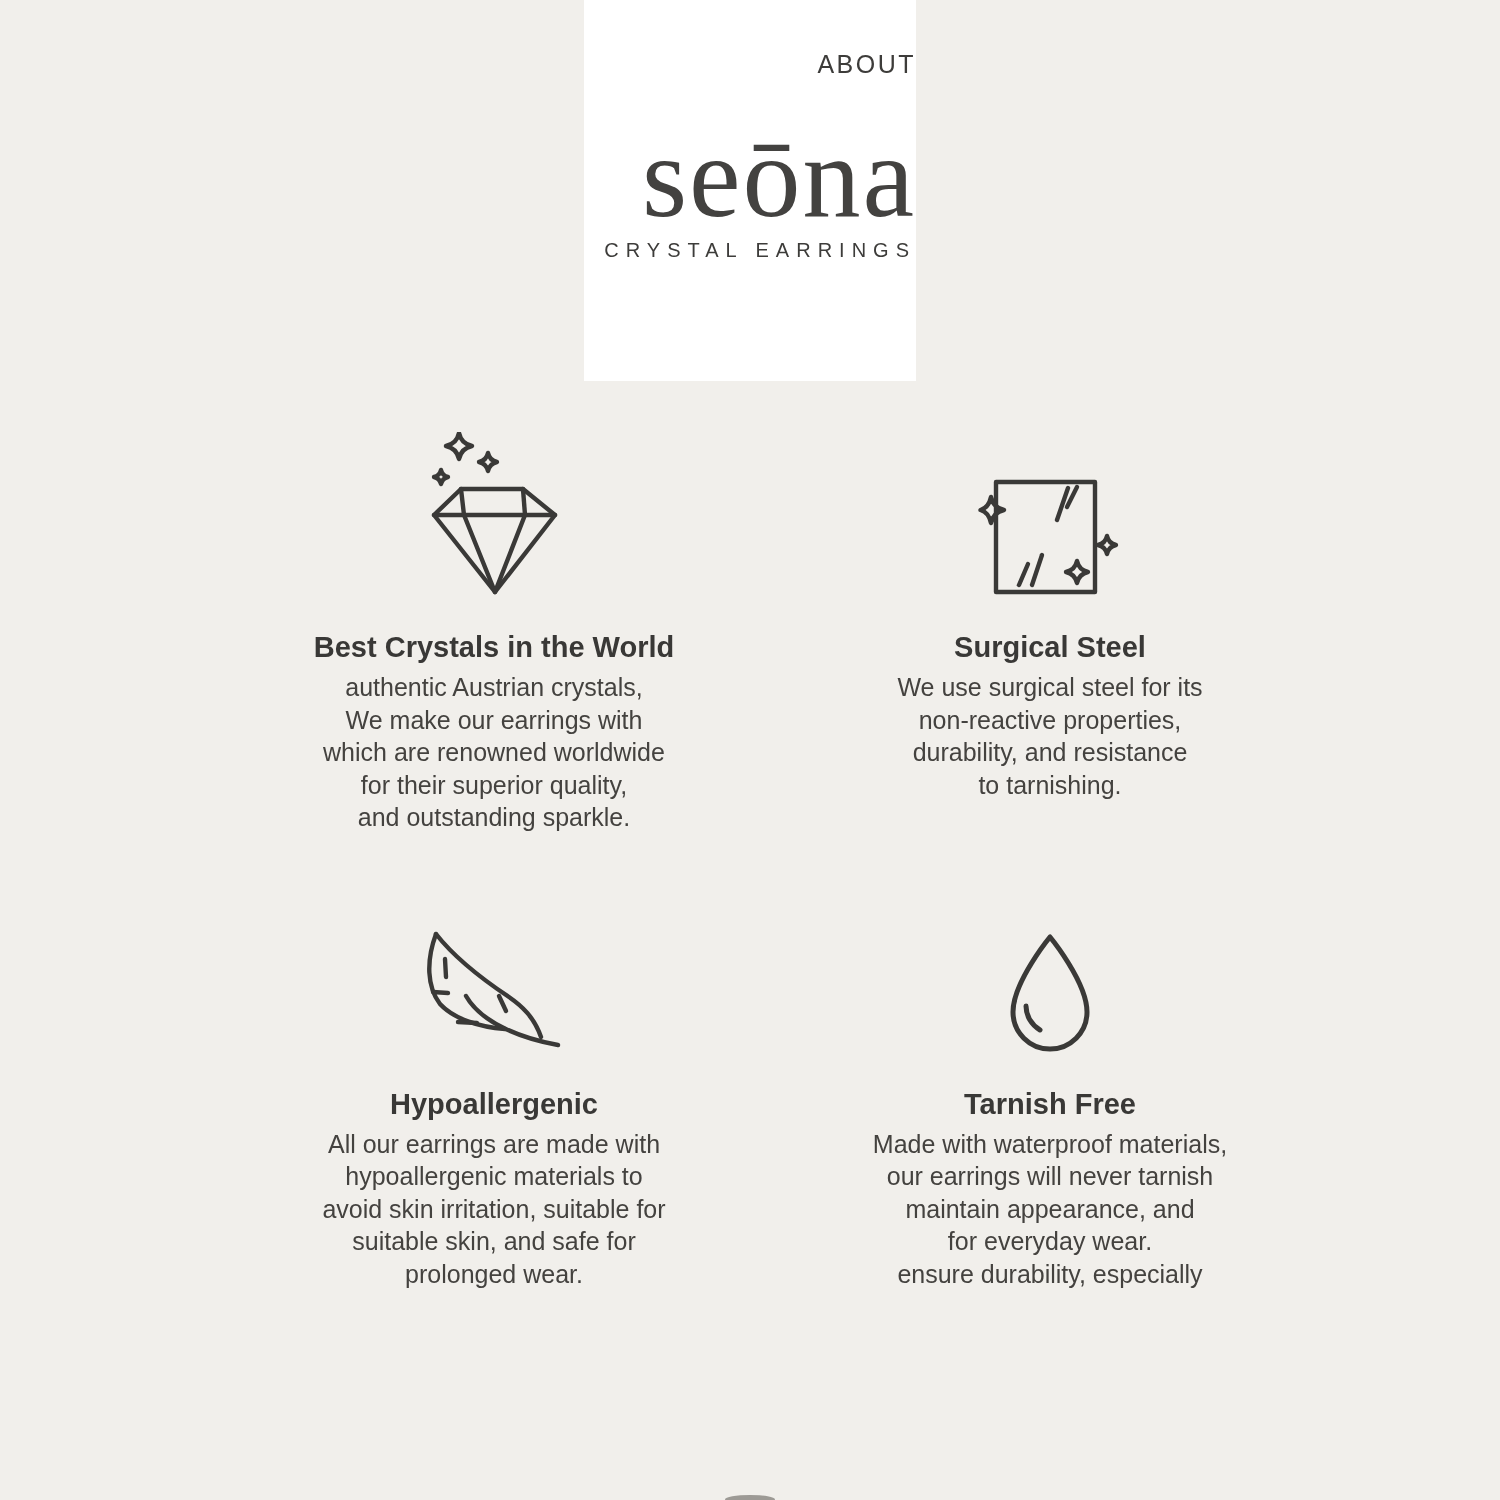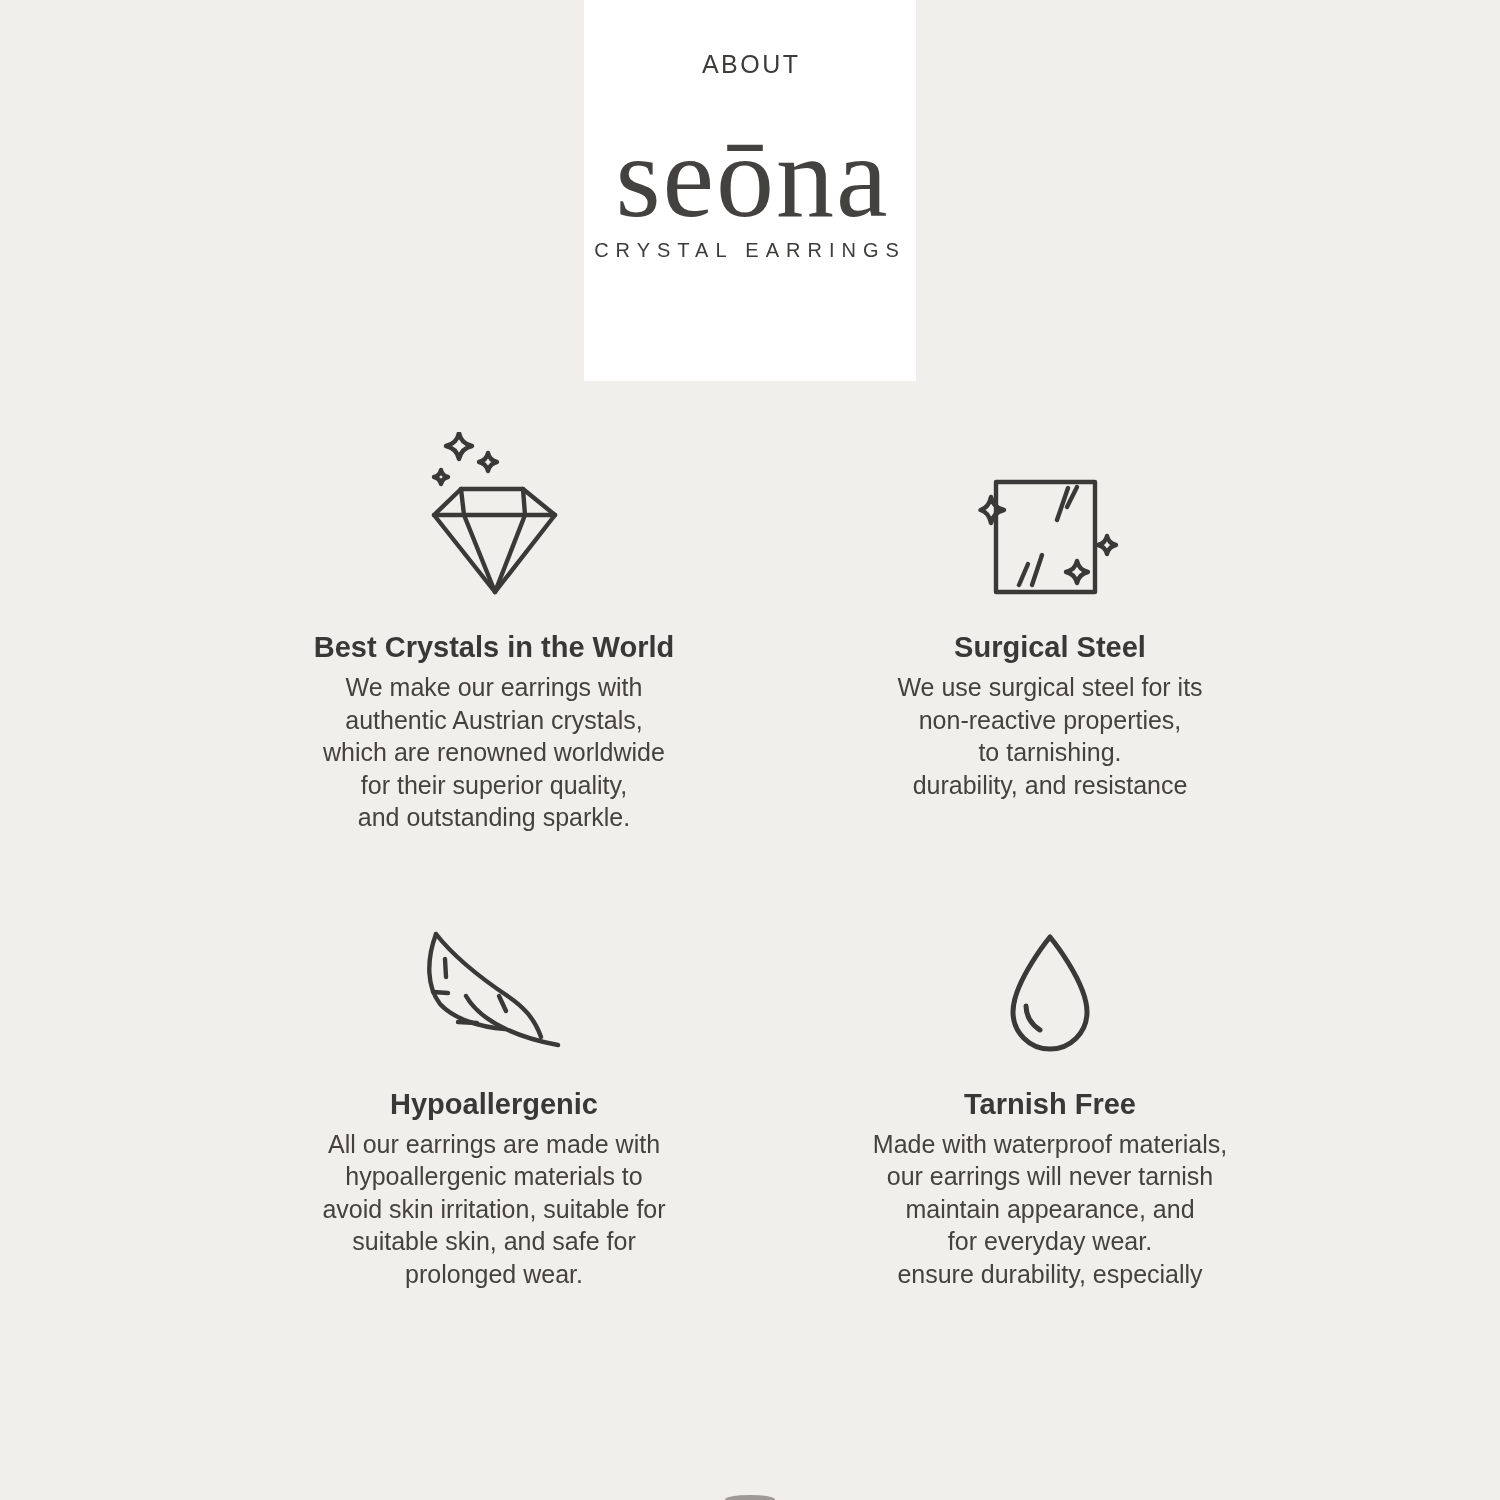--- a/index.html
+++ b/index.html
@@ -15,21 +15,21 @@
     background:var(--bg);
     font-family:"Liberation Sans", sans-serif;
     color:var(--ink);
     overflow:hidden;
   }
   .brand-panel{
     position:absolute;
     left:584px; top:0;
     width:332px; height:381px;
     background:var(--panel);
-    text-align:center;
+    text-align:right;
   }
   .eyebrow{
     margin-top:50px;
     font-size:25px;
     letter-spacing:2.5px;
     padding-left:2.5px;
     color:var(--ink);
   }
   .brand{
     margin-top:40px;
@@ -113,22 +113,22 @@
           <polygon points="34,57 96,57 128,83 68,160 7,83"></polygon>
           <path d="M7,83 L128,83"></path>
           <path d="M34,57 L37,83"></path>
           <path d="M96,57 L98,83"></path>
           <path d="M37,83 L68,160"></path>
           <path d="M98,83 L68,160"></path>
         </svg>
       </div>
       <div class="feature-title">Best Crystals in the World</div>
       <div class="feature-body">
+        <div>authentic Austrian crystals,</div>
         <div>We make our earrings with</div>
-        <div>authentic Austrian crystals,</div>
         <div>which are renowned worldwide</div>
         <div>for their superior quality,</div>
         <div>and outstanding sparkle.</div>
       </div>
     </div>
 
     <div class="feature">
       <div class="icon-slot">
         <svg class="icon" width="145" height="122" viewBox="0 0 145 122" fill="none" stroke="currentColor" stroke-width="4.4" stroke-linecap="round" stroke-linejoin="round">
           <rect x="18" y="7" width="99" height="110"></rect>
@@ -138,22 +138,22 @@
           <path d="M54,110 L64,80"></path>
           <path d="M13,22 Q15.3,32.7 26,35 Q15.3,37.3 13,48 Q10.7,37.3 2.5,35 Q10.7,32.7 13,22 Z"></path>
           <path d="M129,61 Q130.6,68.4 138,70 Q130.6,71.6 129,79 Q127.4,71.6 120,70 Q127.4,68.4 129,61 Z"></path>
           <path d="M99,86 Q101,95 110,97 Q101,99 99,108 Q97,99 88,97 Q97,95 99,86 Z"></path>
         </svg>
       </div>
       <div class="feature-title">Surgical Steel</div>
       <div class="feature-body">
         <div>We use surgical steel for its</div>
         <div>non-reactive properties,</div>
+        <div>durability, and resistance</div>
         <div>to tarnishing.</div>
-        <div>durability, and resistance</div>
       </div>
     </div>
 
   </div>
 
   <div class="row row2">
 
     <div class="feature">
       <div class="icon-slot">
         <svg class="icon" width="140" height="125" viewBox="0 0 140 125" fill="none" stroke="currentColor" stroke-width="4.4" stroke-linecap="round" stroke-linejoin="round">

